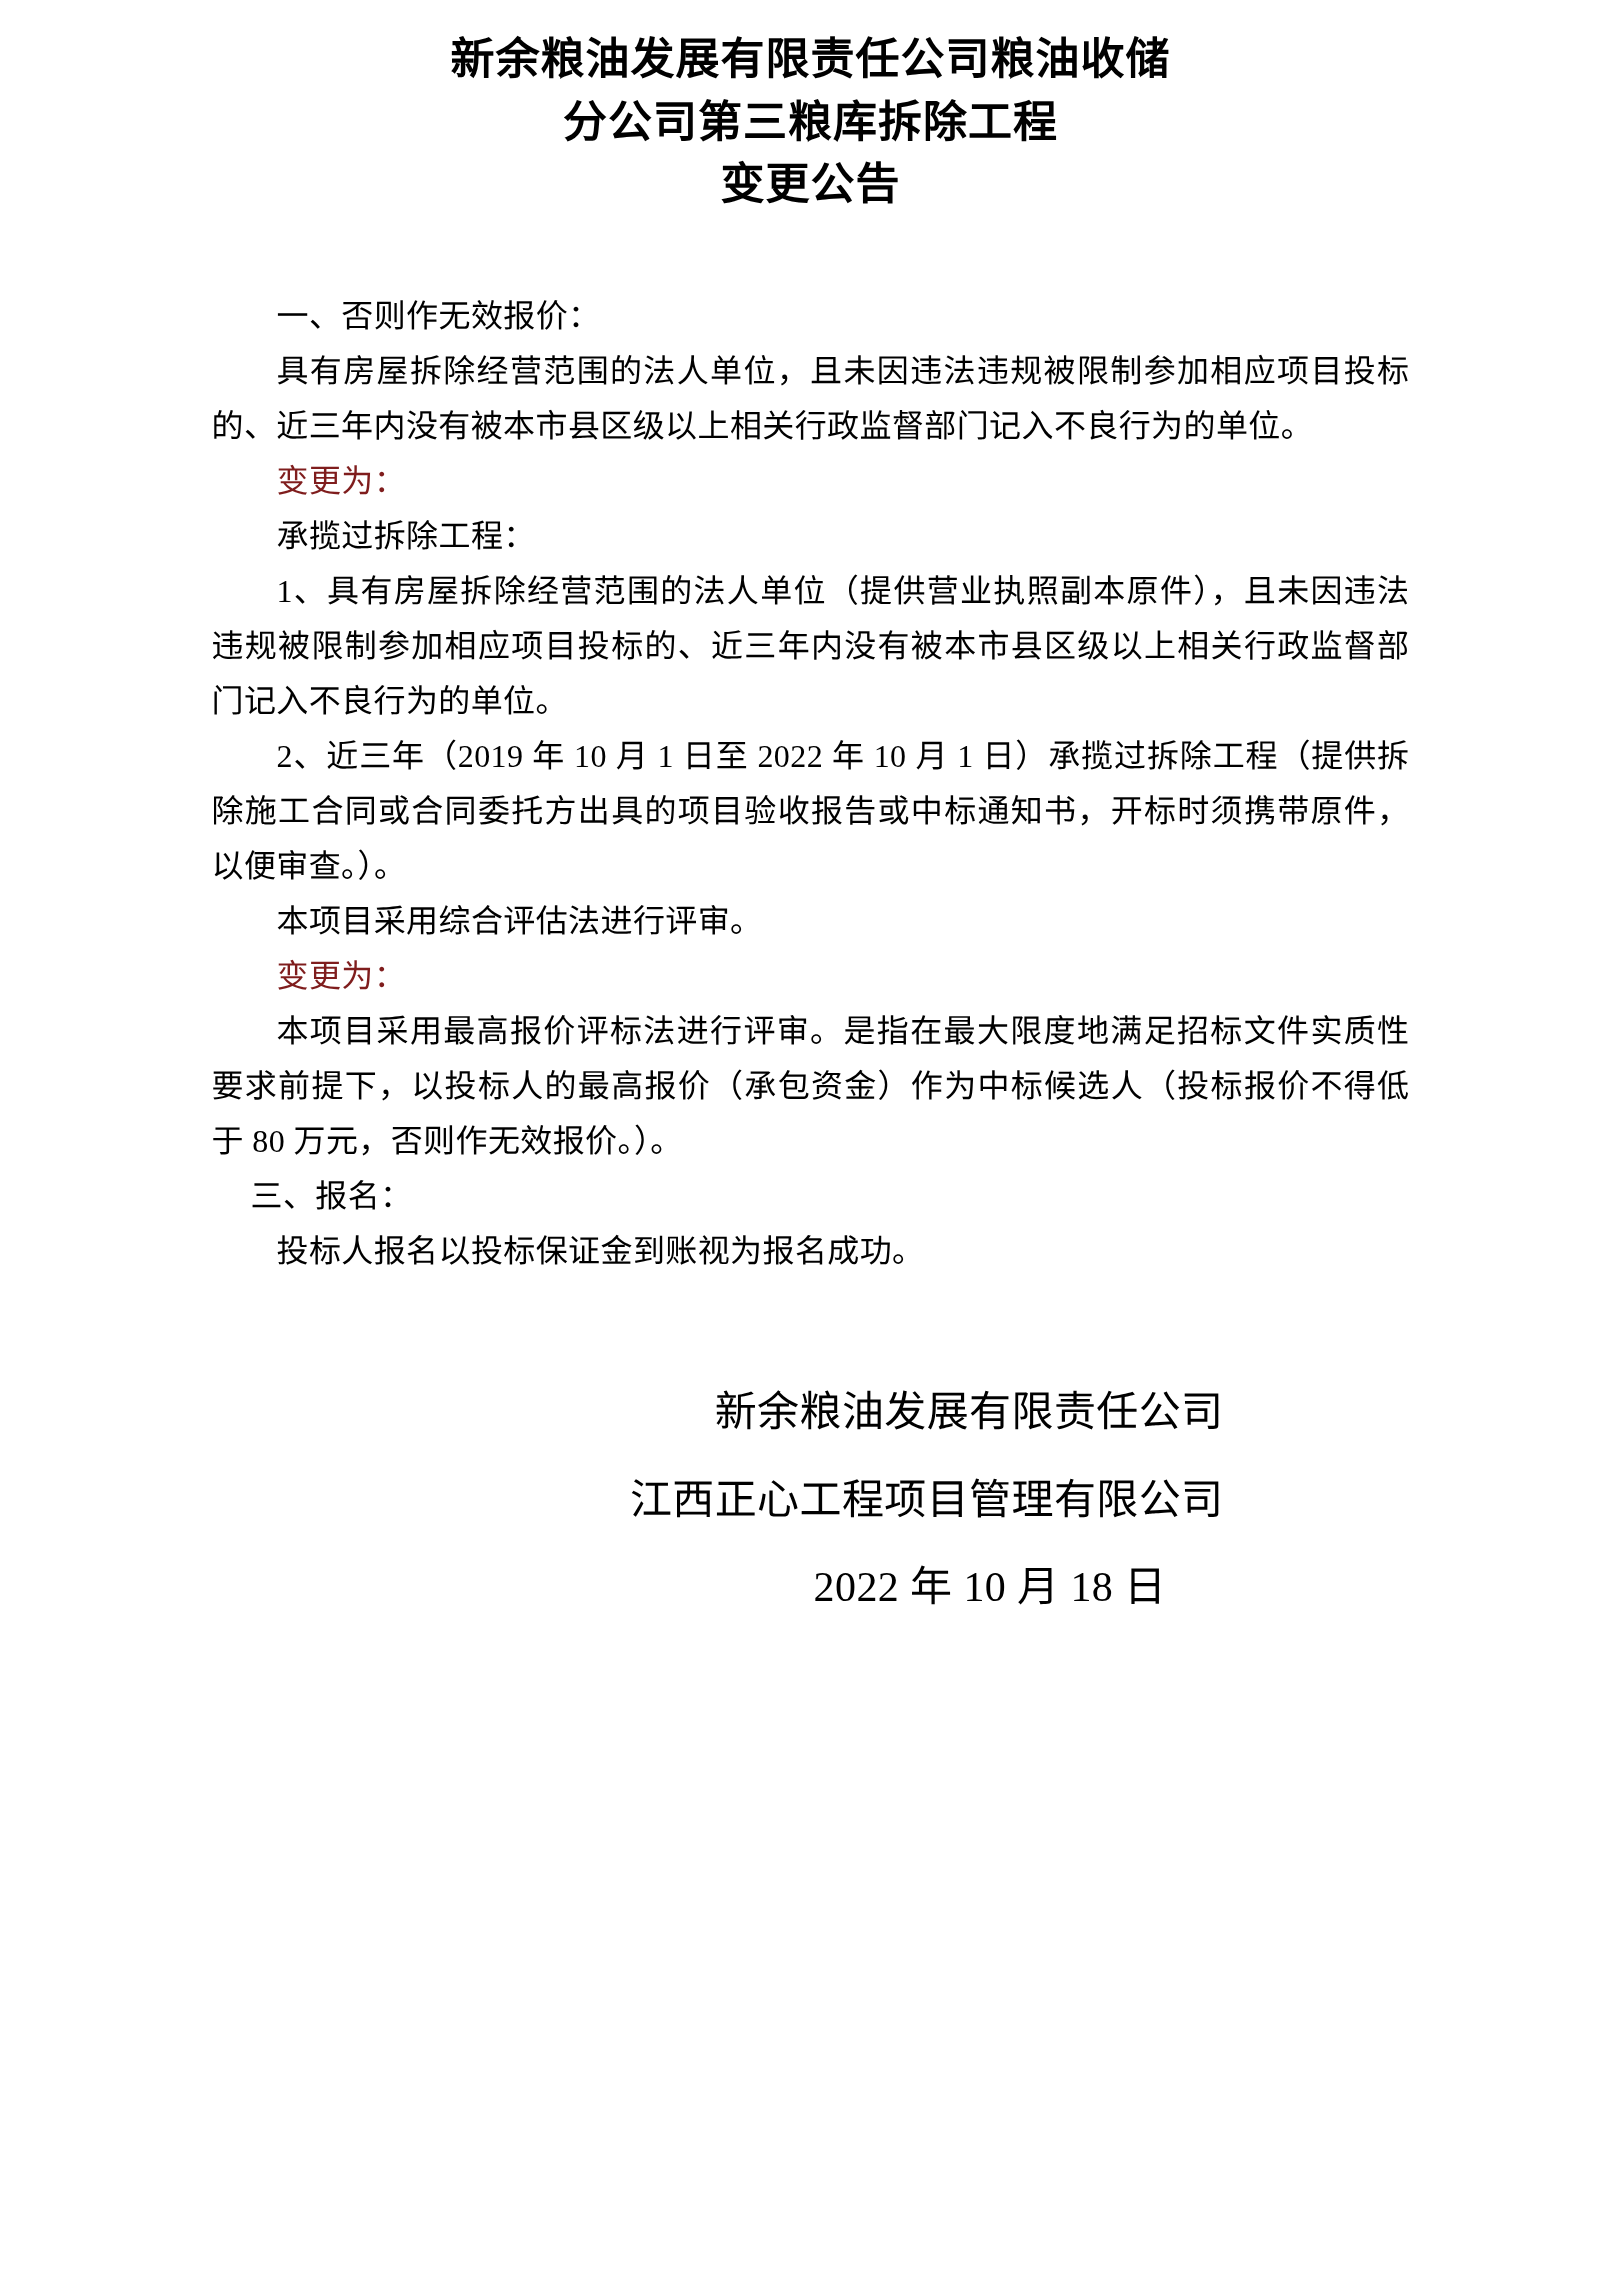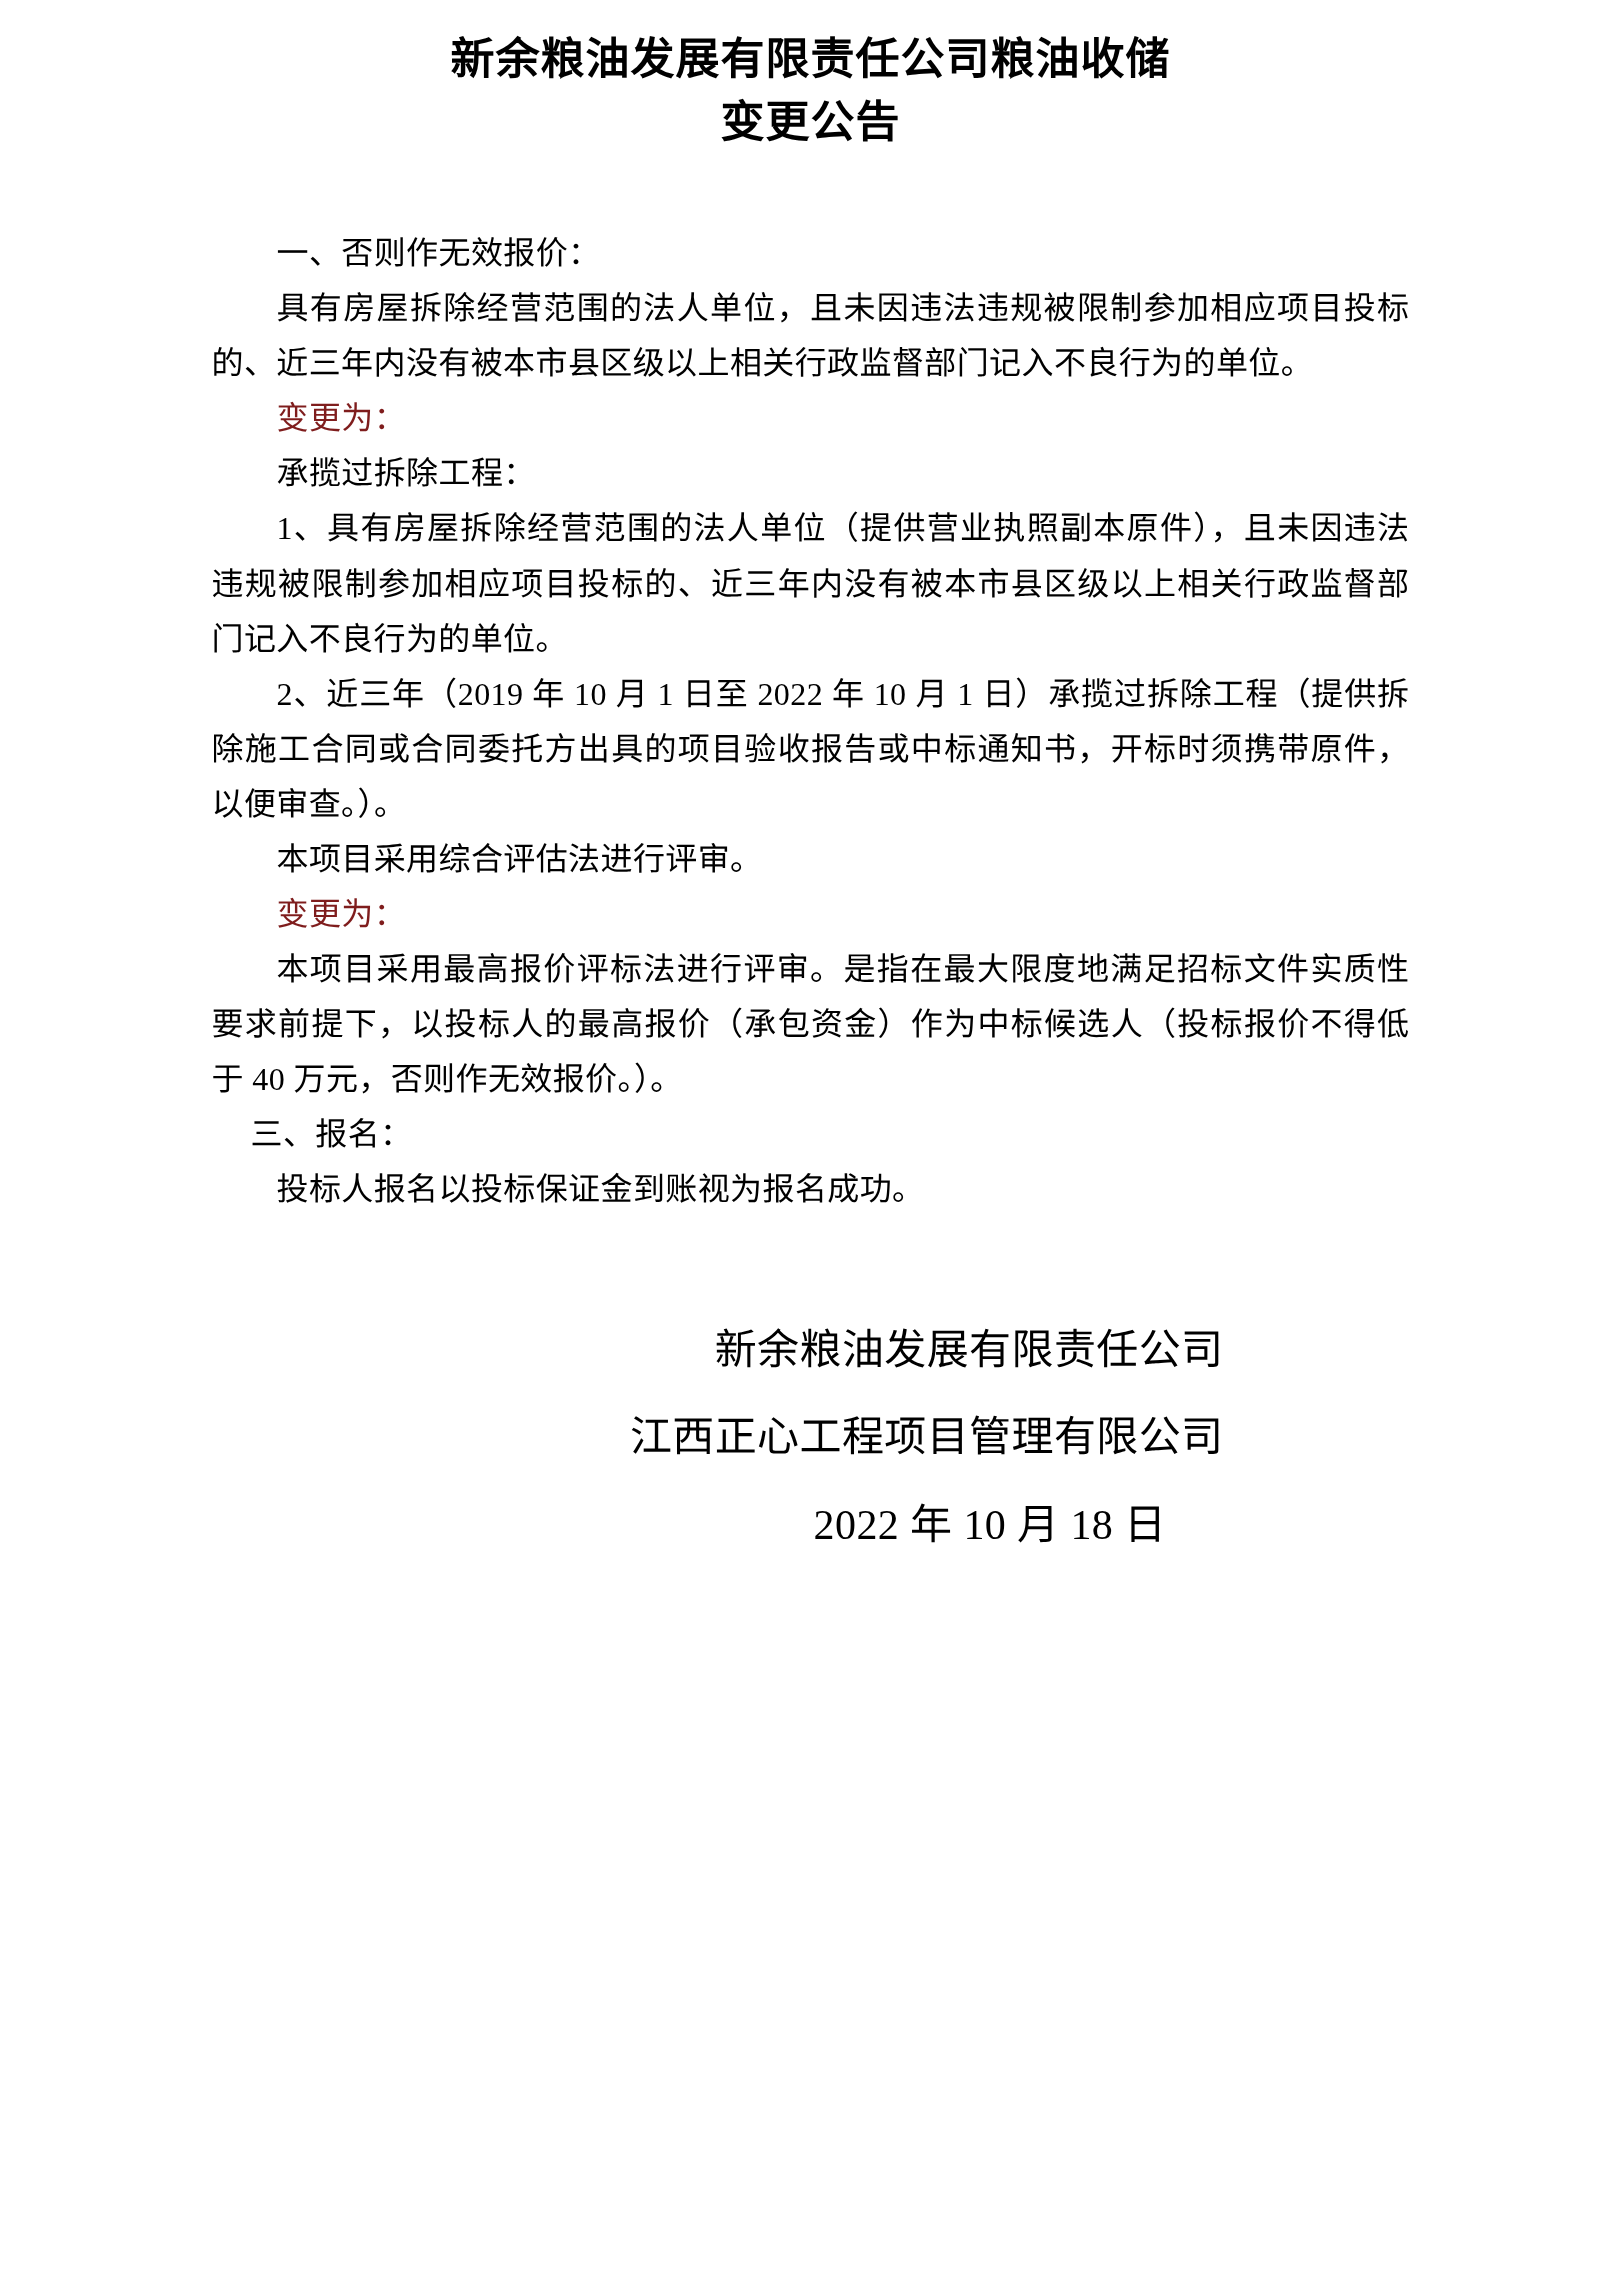--- a/index.html
+++ b/index.html
@@ -67,35 +67,36 @@
   .sign-block .sign-line { display: block; white-space: nowrap; }
   .sign-block .sign-date { padding-right: 57px; display: block; }
 </style>
 </head>
 <body>
 
 <div class="page">
 
   <h1 class="doc-title">
     <span class="t-line">新余粮油发展有限责任公司粮油收储</span>
+    <span class="t-line">分公司第三粮库拆除工程</span>
     <span class="t-line">变更公告</span>
   </h1>
 
   <div class="body-block">
 
     <p class="para indent2">一、否则作无效报价：</p>
     <p class="para indent2">具有房屋拆除经营范围的法人单位，且未因违法违规被限制参加相应项目投标的、近三年内没有被本市县区级以上相关行政监督部门记入不良行为的单位。</p>
     <p class="para change-label">变更为：</p>
     <p class="para indent2">承揽过拆除工程：</p>
     <p class="para indent2">1、具有房屋拆除经营范围的法人单位（提供营业执照副本原件），且未因违法违规被限制参加相应项目投标的、近三年内没有被本市县区级以上相关行政监督部门记入不良行为的单位。</p>
     <p class="para indent2">2、近三年（2019 年 10 月 1 日至 2022 年 10 月 1 日）承揽过拆除工程（提供拆除施工合同或合同委托方出具的项目验收报告或中标通知书，开标时须携带原件，以便审查。）。</p>
 
     <p class="para indent2">本项目采用综合评估法进行评审。</p>
     <p class="para change-label">变更为：</p>
-    <p class="para indent2">本项目采用最高报价评标法进行评审。是指在最大限度地满足招标文件实质性要求前提下，以投标人的最高报价（承包资金）作为中标候选人（投标报价不得低于 40 万元，否则作无效报价。）。</p>
+    <p class="para indent2">本项目采用最高报价评标法进行评审。是指在最大限度地满足招标文件实质性要求前提下，以投标人的最高报价（承包资金）作为中标候选人（投标报价不得低于 80 万元，否则作无效报价。）。</p>
 
     <p class="para indent1">三、报名：</p>
     <p class="para indent2">投标人报名以投标保证金到账视为报名成功。</p>
 
   </div>
 
   <div class="sign-block">
     <span class="sign-line">新余粮油发展有限责任公司</span>
     <span class="sign-line">江西正心工程项目管理有限公司</span>
     <span class="sign-date">2022 年 10 月 18 日</span>

